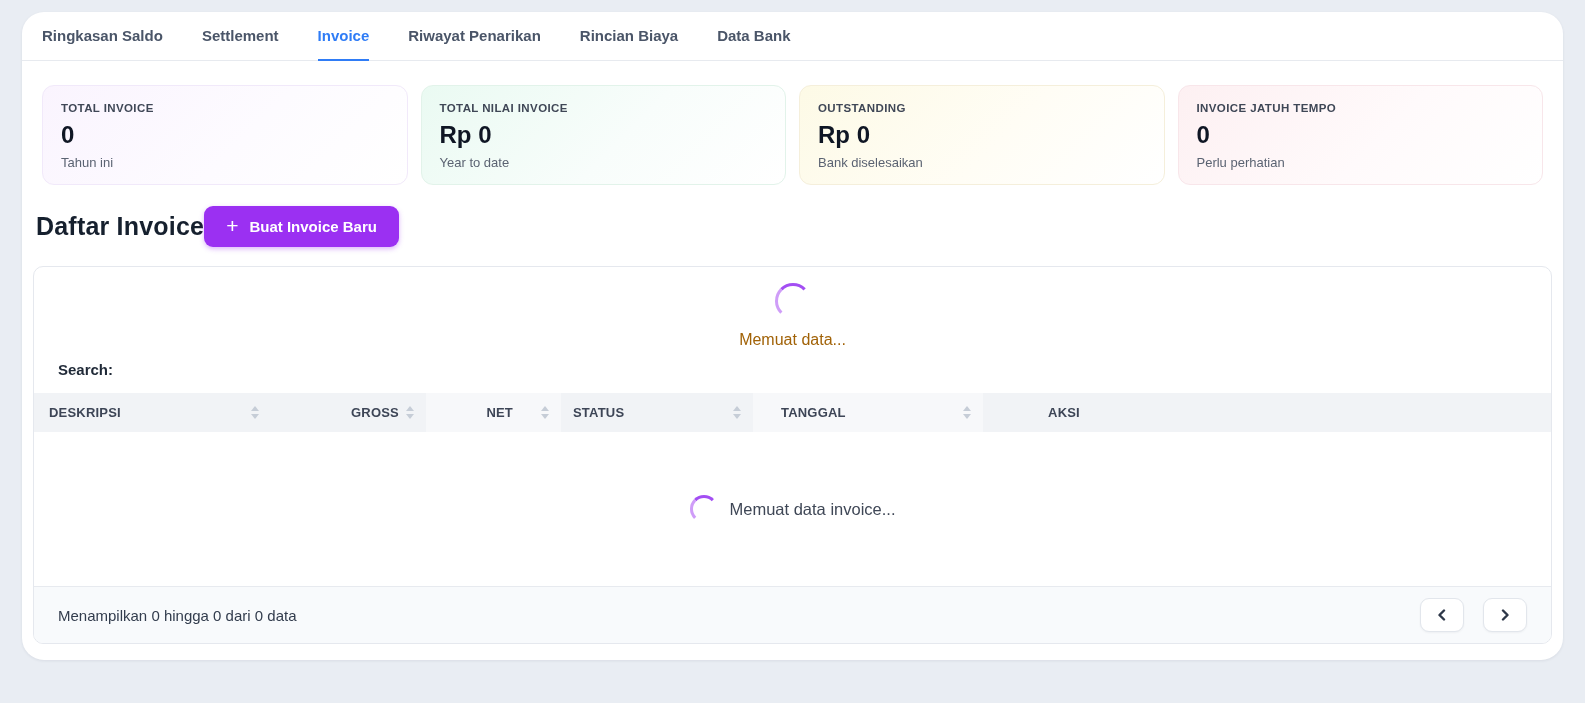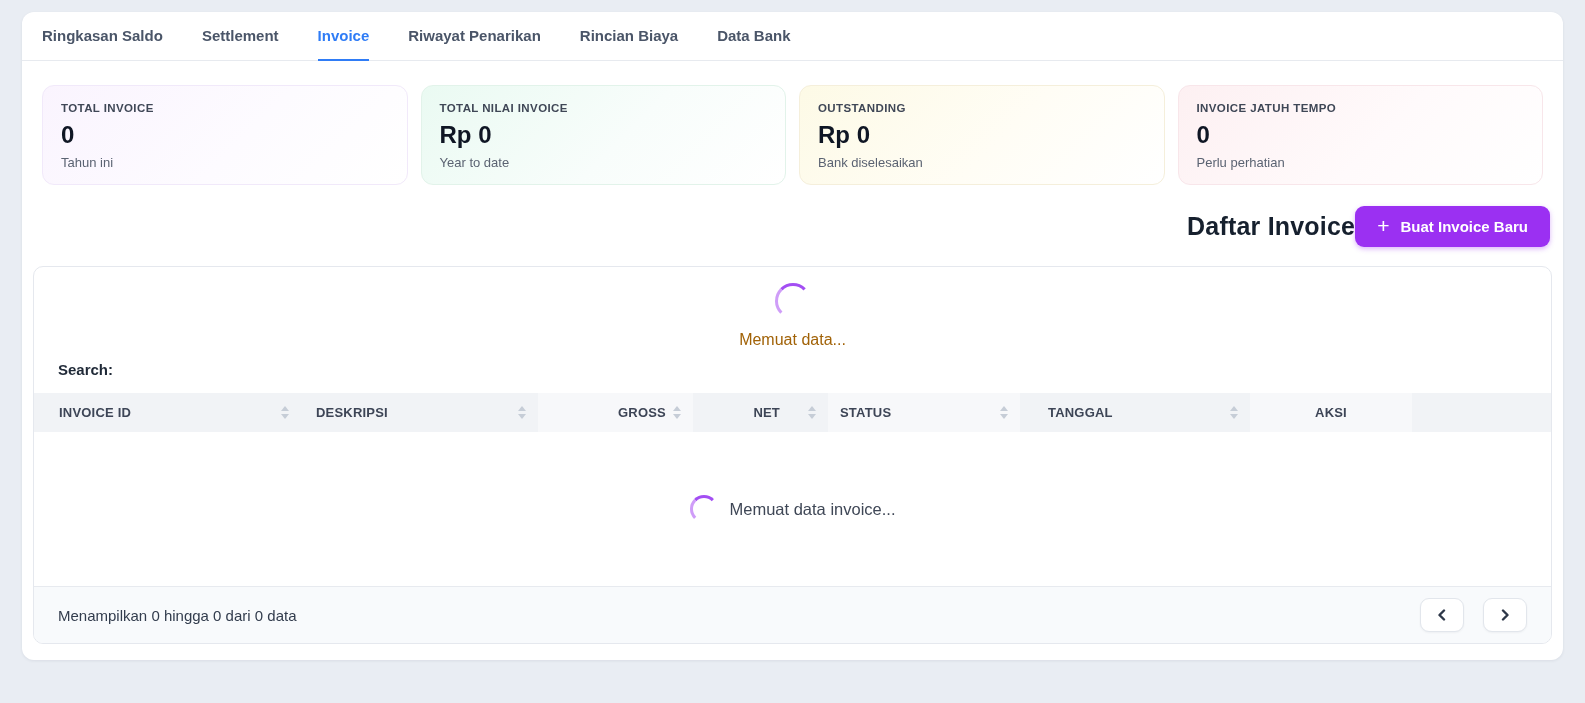--- a/index.html
+++ b/index.html
@@ -7,21 +7,21 @@
   body {
     background:#e9edf3;
     font-family:"Liberation Sans","DejaVu Sans",sans-serif;
     color:#1f2937;
     overflow:hidden;
   }
   .app-card {
     position:absolute; left:22px; top:12px;
     width:1541px; height:648px;
     background:#ffffff;
-    border-radius:12px;
+    border-radius:22px;
     box-shadow:0 1px 3px rgba(30,41,59,.08);
     display:flex; flex-direction:column;
   }
   
   .tabbar {
     display:flex; align-items:stretch; gap:39px;
     padding:0 20px; height:49px; flex:0 0 49px;
     border-bottom:1px solid #e7eaef;
   }
   .tab {
@@ -41,22 +41,22 @@
   .stat-card.c2 { background:linear-gradient(135deg,#fdfae6 0%,#fffdf5 55%,#ffffff 100%); border:1px solid #f5efdb; }
   .stat-card.c3 { background:linear-gradient(135deg,#fdf0f2 0%,#fffafb 55%,#ffffff 100%); border:1px solid #f8e6ea; }
   .stat-label {
     font-size:11.5px; font-weight:700; text-transform:uppercase;
     letter-spacing:.4px; color:#3f4756;
   }
   .stat-value { font-size:24px; font-weight:800; color:#0f1624; margin-top:7px; }
   .stat-caption { font-size:13px; color:#5b6372; margin-top:6px; }
   
   .section-head {
-    display:flex; justify-content:flex-end; align-items:center;
-    padding:21px 13px 19px 14px; flex:0 0 auto;
+    display:flex; justify-content:flex-start; align-items:center;
+    padding:21px 33px 19px 14px; flex:0 0 auto;
   }
   .section-title { font-size:25px; font-weight:800; color:#16202e; letter-spacing:.2px; }
   .create-btn {
     display:flex; align-items:center; gap:11px;
     background:#9b30f2; color:#ffffff;
     border:none; border-radius:9px;
     padding:0 22px; height:41px;
     font-family:inherit; font-size:15px; font-weight:700; cursor:pointer;
     box-shadow:0 2px 5px rgba(155,48,242,.35);
   }
@@ -187,28 +187,20 @@
     <div class="loading-top">
       <span class="spinner"></span>
       <div class="loading-text">Memuat data...</div>
     </div>
 
     <div class="search-row">
       <span class="search-label">Search:</span>
     </div>
 
     <div class="thead">
-      <div class="th w0 al-left">
-        <span class="label">INVOICE ID</span>
-        <span class="spacer"></span>
-        <span class="sort">
-            <span class="up"></span>
-            <span class="down"></span>
-          </span>
-      </div>
       <div class="th w1 al-left">
         <span class="label">DESKRIPSI</span>
         <span class="spacer"></span>
         <span class="sort">
             <span class="up"></span>
             <span class="down"></span>
           </span>
       </div>
       <div class="th w2 al-right">
         <span class="label">GROSS</span>

